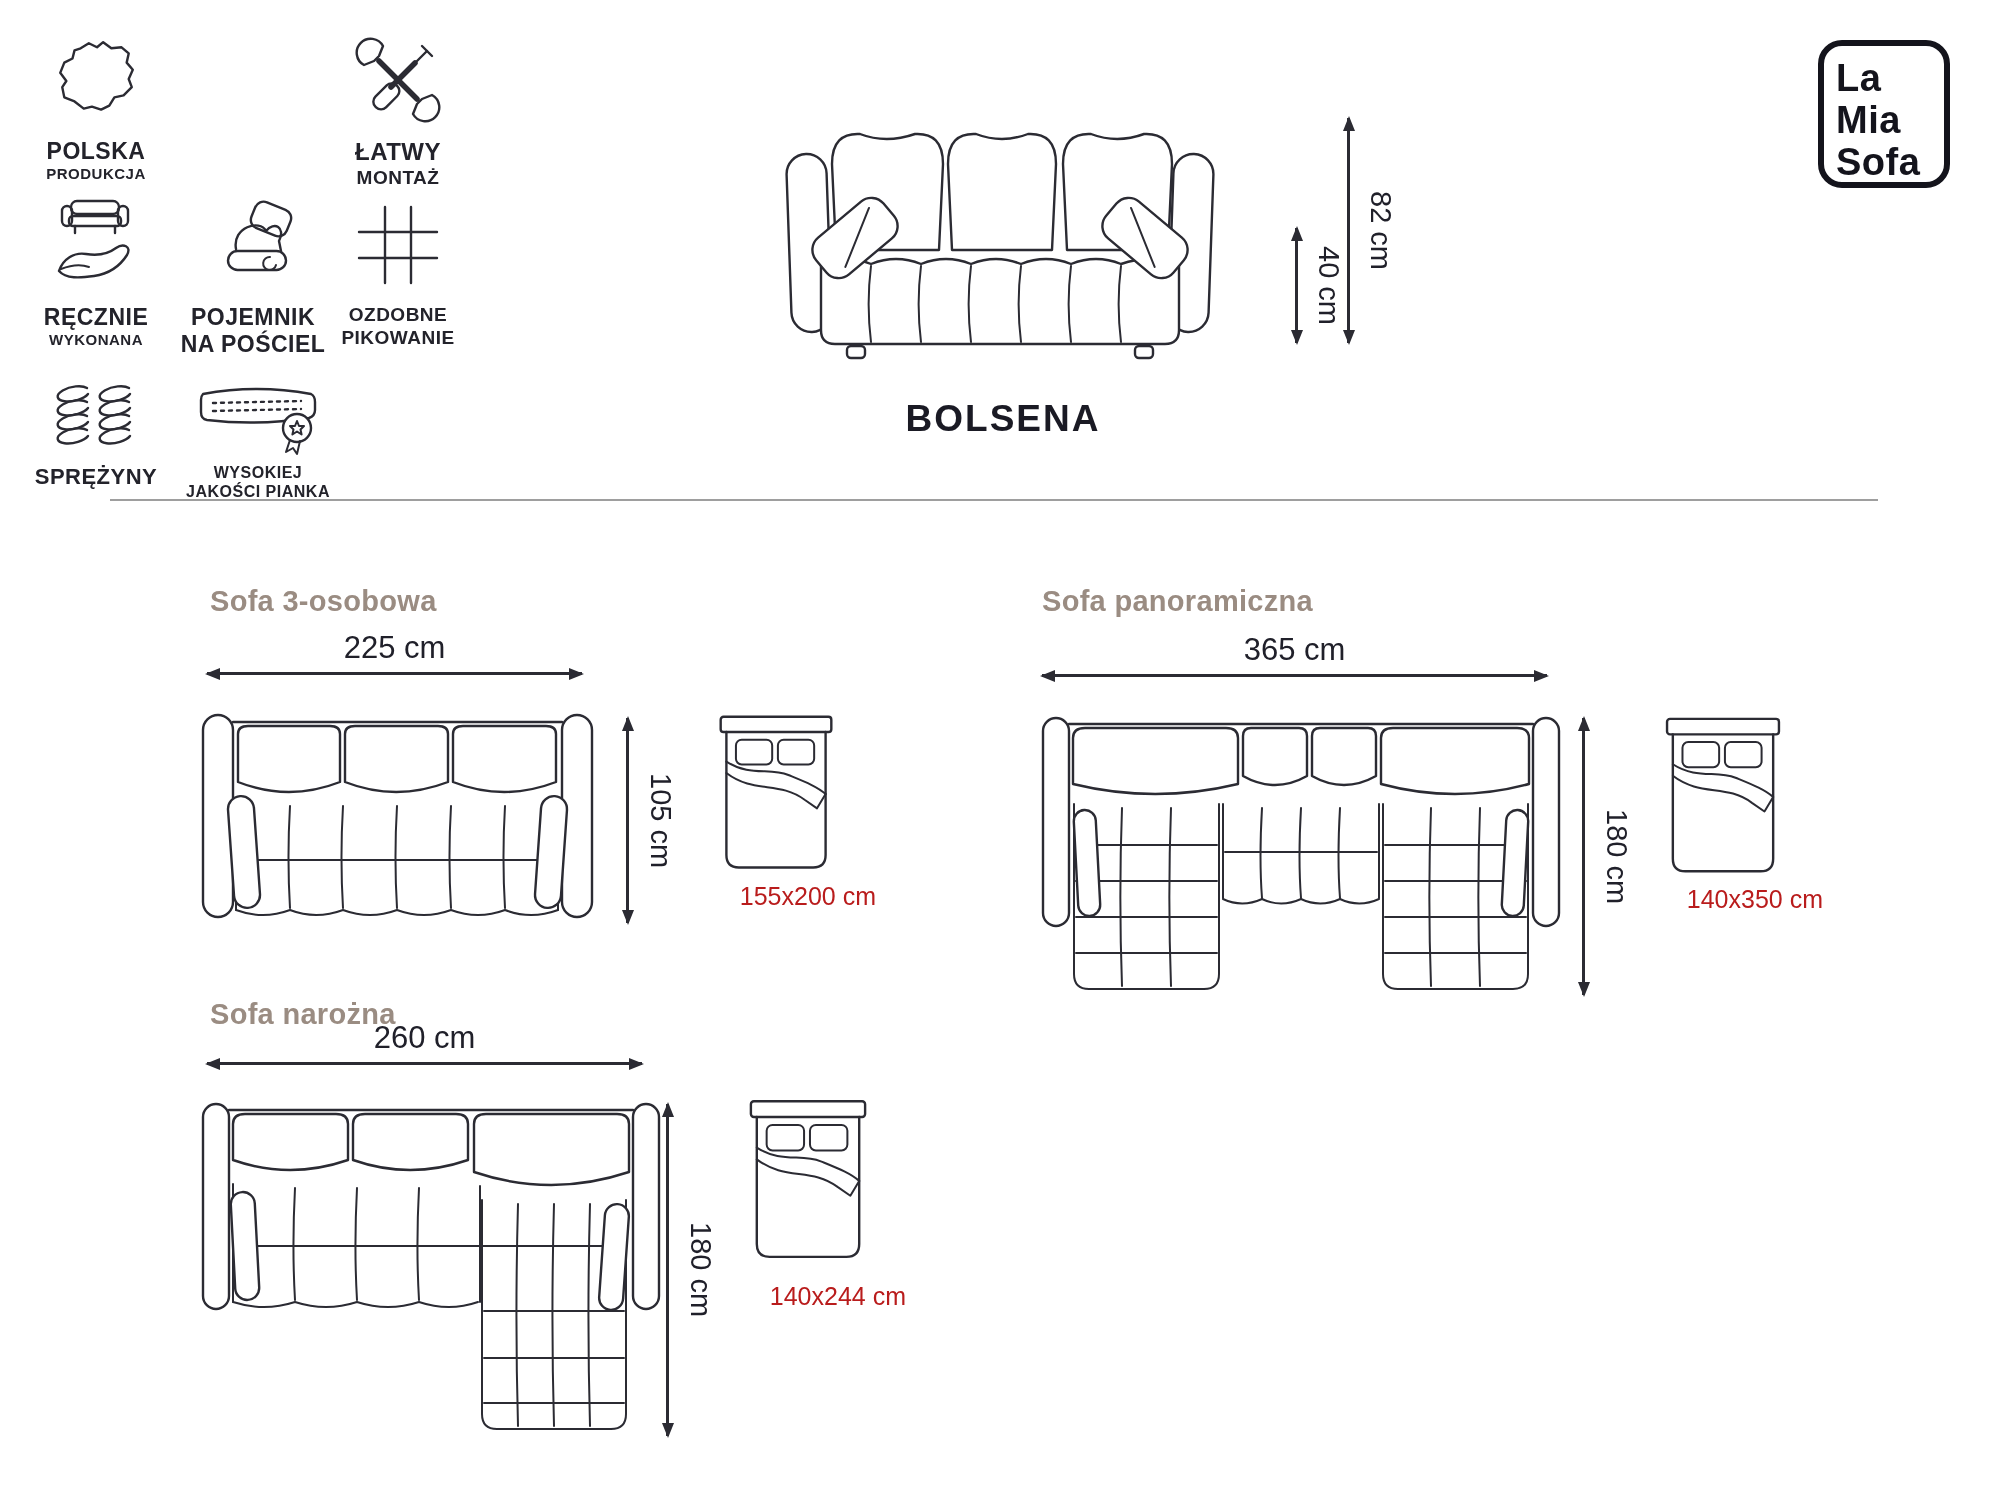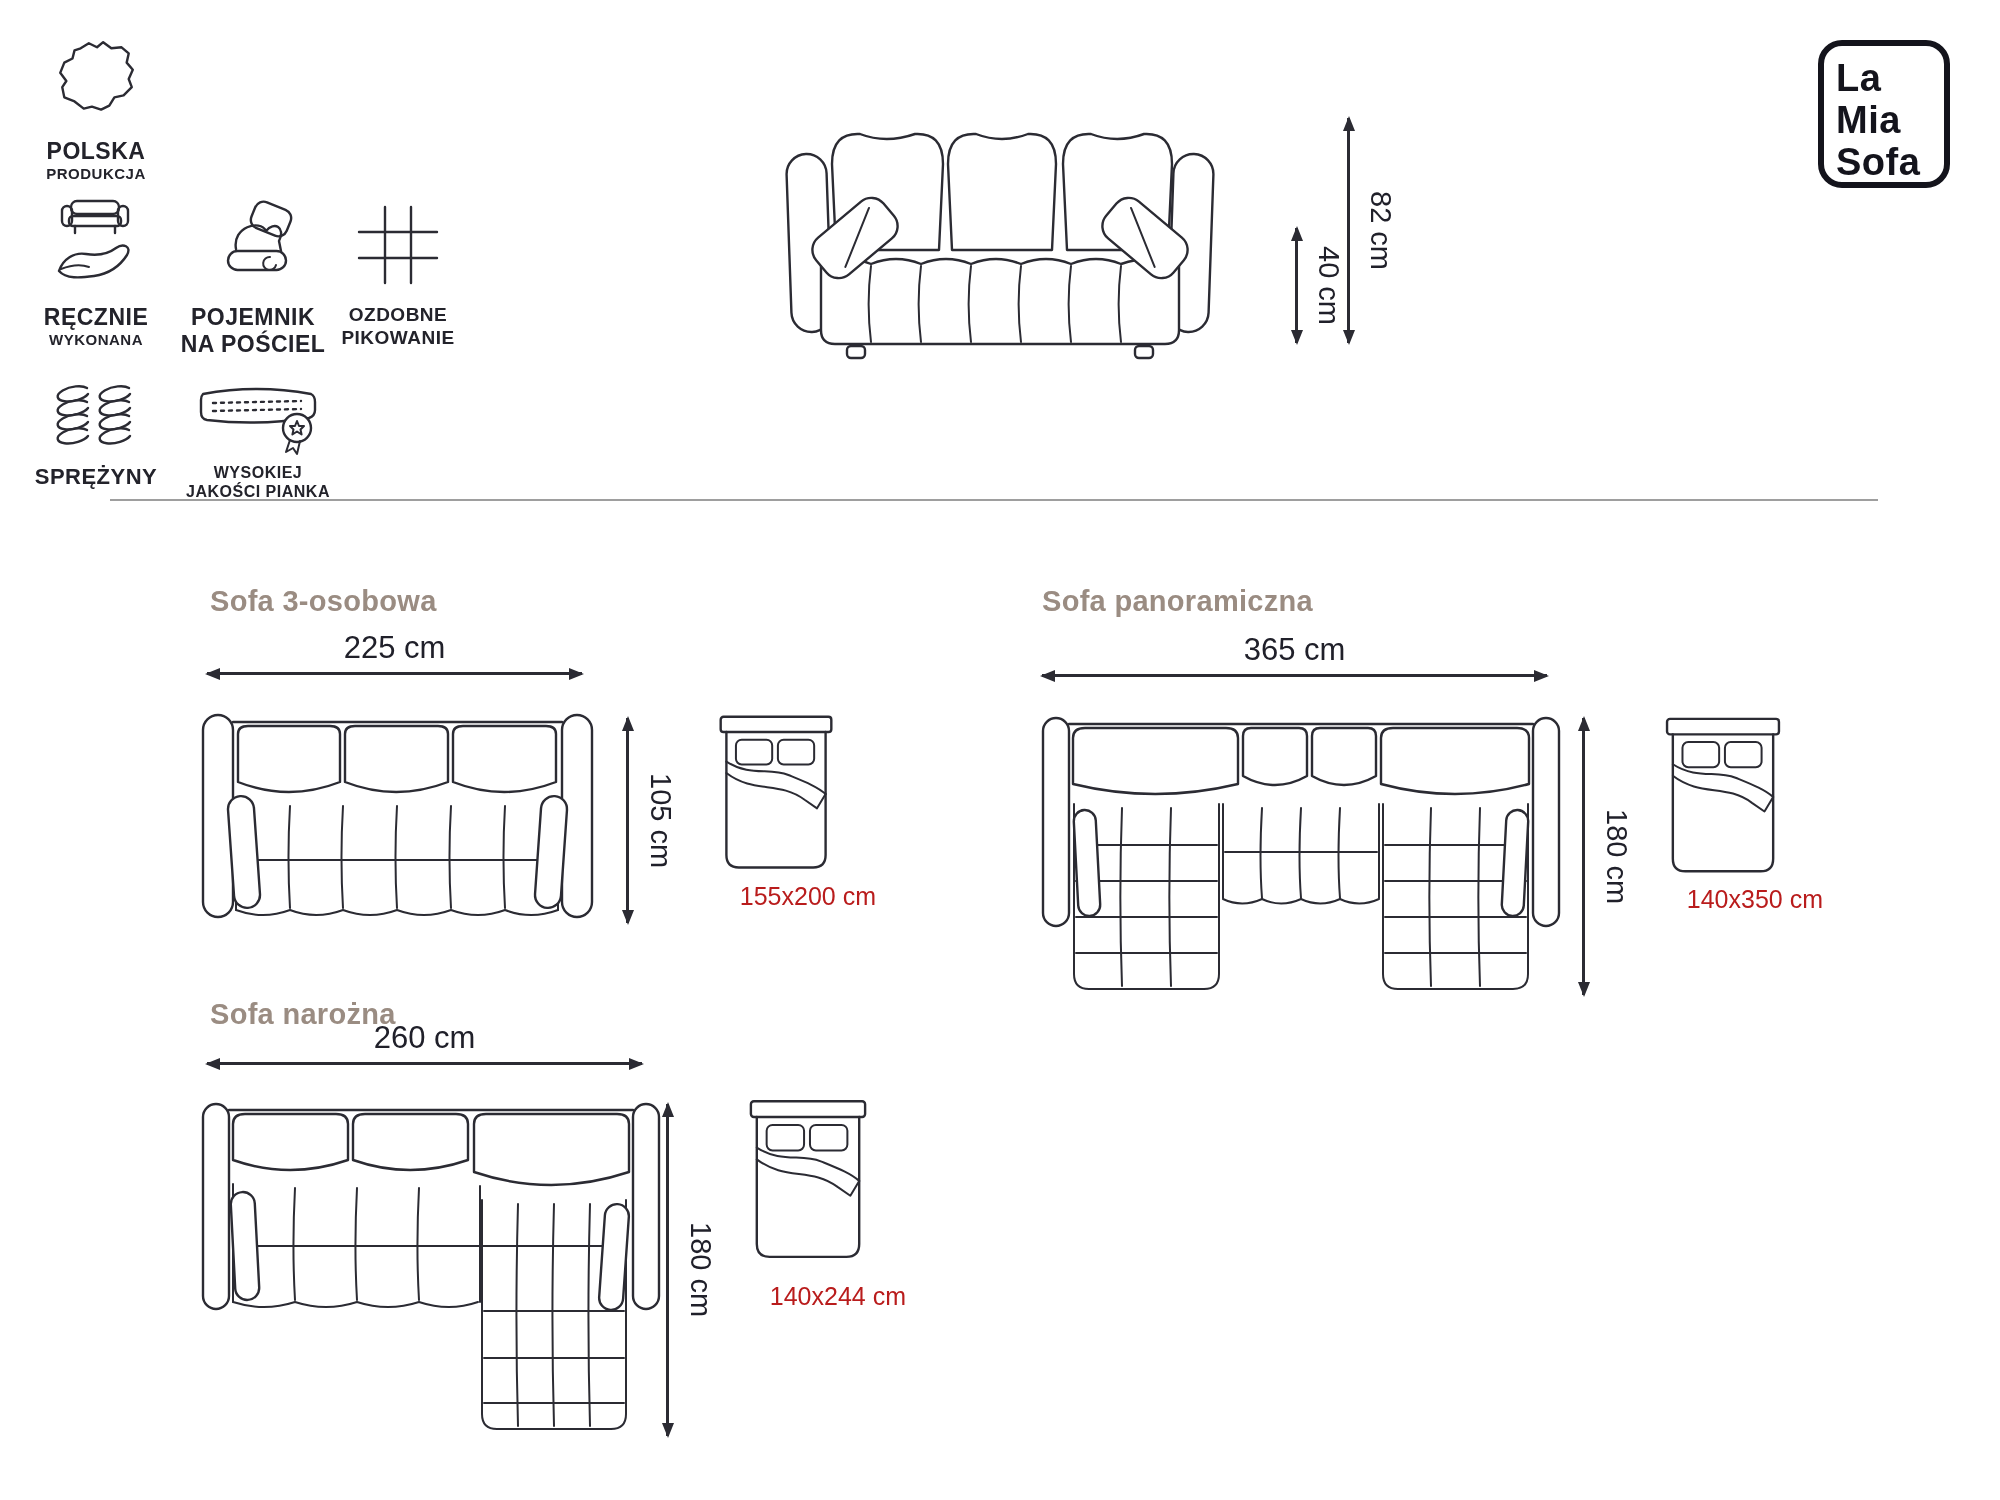--- a/index.html
+++ b/index.html
@@ -62,20 +62,35 @@
     <span class="icon-wrap">
       <svg width="92" height="88" viewBox="0 0 90 86">
         <path class="ln" d="M30,12 L38,7 L46,11 L52,6 L60,12 L70,11 L77,17 L75,26 L81,33 L77,42 L80,50 L72,58 L63,60 L58,68 L50,72 L41,69 L33,71 L24,64 L14,60 L12,50 L16,44 L10,36 L14,26 L22,22 L24,14 Z"></path>
       </svg>
     </span>
     <span class="l1">POLSKA</span>
     <span class="l2">PRODUKCJA</span>
   </div>
 
 
+  <div class="feat f3" style="left:328px;top:30px;width:140px;">
+    <span class="icon-wrap">
+      <svg width="86" height="86" viewBox="0 0 86 86">
+        <line class="ln thick" x1="24" y1="24" x2="62" y2="62"></line>
+        <path class="ln" d="M28,9 A14,14 0 1 0 9,28 L19,24 L24,19 Z"></path>
+        <path class="ln" d="M58,77 A14,14 0 1 0 77,58 L67,62 L62,67 Z"></path>
+        <line class="ln thick" x1="60" y1="26" x2="36" y2="50"></line>
+        <line class="ln" x1="62" y1="24" x2="72" y2="14"></line>
+        <line class="ln" x1="67" y1="9" x2="77" y2="19"></line>
+        <rect class="ln" x="16" y="52" width="30" height="15" rx="7" transform="rotate(-45 31 59)"></rect>
+      </svg>
+    </span>
+    <span class="l1">ŁATWY</span>
+    <span class="l2">MONTAŻ</span>
+  </div>
 
   <div class="feat f4" style="left:21px;top:196px;width:150px;">
     <span class="icon-wrap">
       <svg width="94" height="102" viewBox="0 0 94 102">
         <rect class="ln" x="22" y="6" width="48" height="13" rx="6"></rect>
         <rect class="ln" x="13" y="11" width="10" height="20" rx="5"></rect>
         <rect class="ln" x="69" y="11" width="10" height="20" rx="5"></rect>
         <rect class="ln" x="20" y="21" width="52" height="10" rx="4"></rect>
         <line class="ln" x1="26" y1="31" x2="26" y2="38"></line>
         <line class="ln" x1="66" y1="31" x2="66" y2="38"></line>
@@ -174,20 +189,21 @@
     </g>
     <rect class="ln" x="112" y="258" width="18" height="12" rx="4"></rect>
     <rect class="ln" x="400" y="258" width="18" height="12" rx="4"></rect>
   </svg>
 
   <div class="varrow" style="left:1295px;top:228px;height:115px;"></div>
   <div class="dim-label-v" style="left:1312px;top:228px;height:115px;">40 cm</div>
   <div class="varrow" style="left:1347px;top:118px;height:225px;"></div>
   <div class="dim-label-v" style="left:1364px;top:128px;height:205px;">82 cm</div>
 
+  <div class="product-title">BOLSENA</div>
 
   <div class="divider"></div>
 
   <div class="section-title" style="left:210px;top:585px;">Sofa 3-osobowa</div>
   <div class="dim-label" style="left:207px;top:630px;width:375px;">225 cm</div>
   <div class="harrow" style="left:207px;top:672px;width:375px;"></div>
 
   <svg style="position:absolute;left:200px;top:710px;" width="395" height="215" viewBox="0 0 395 215">
     <rect class="ln" x="3" y="5" width="30" height="202" rx="15"></rect>
     <rect class="ln" x="362" y="5" width="30" height="202" rx="15"></rect>

